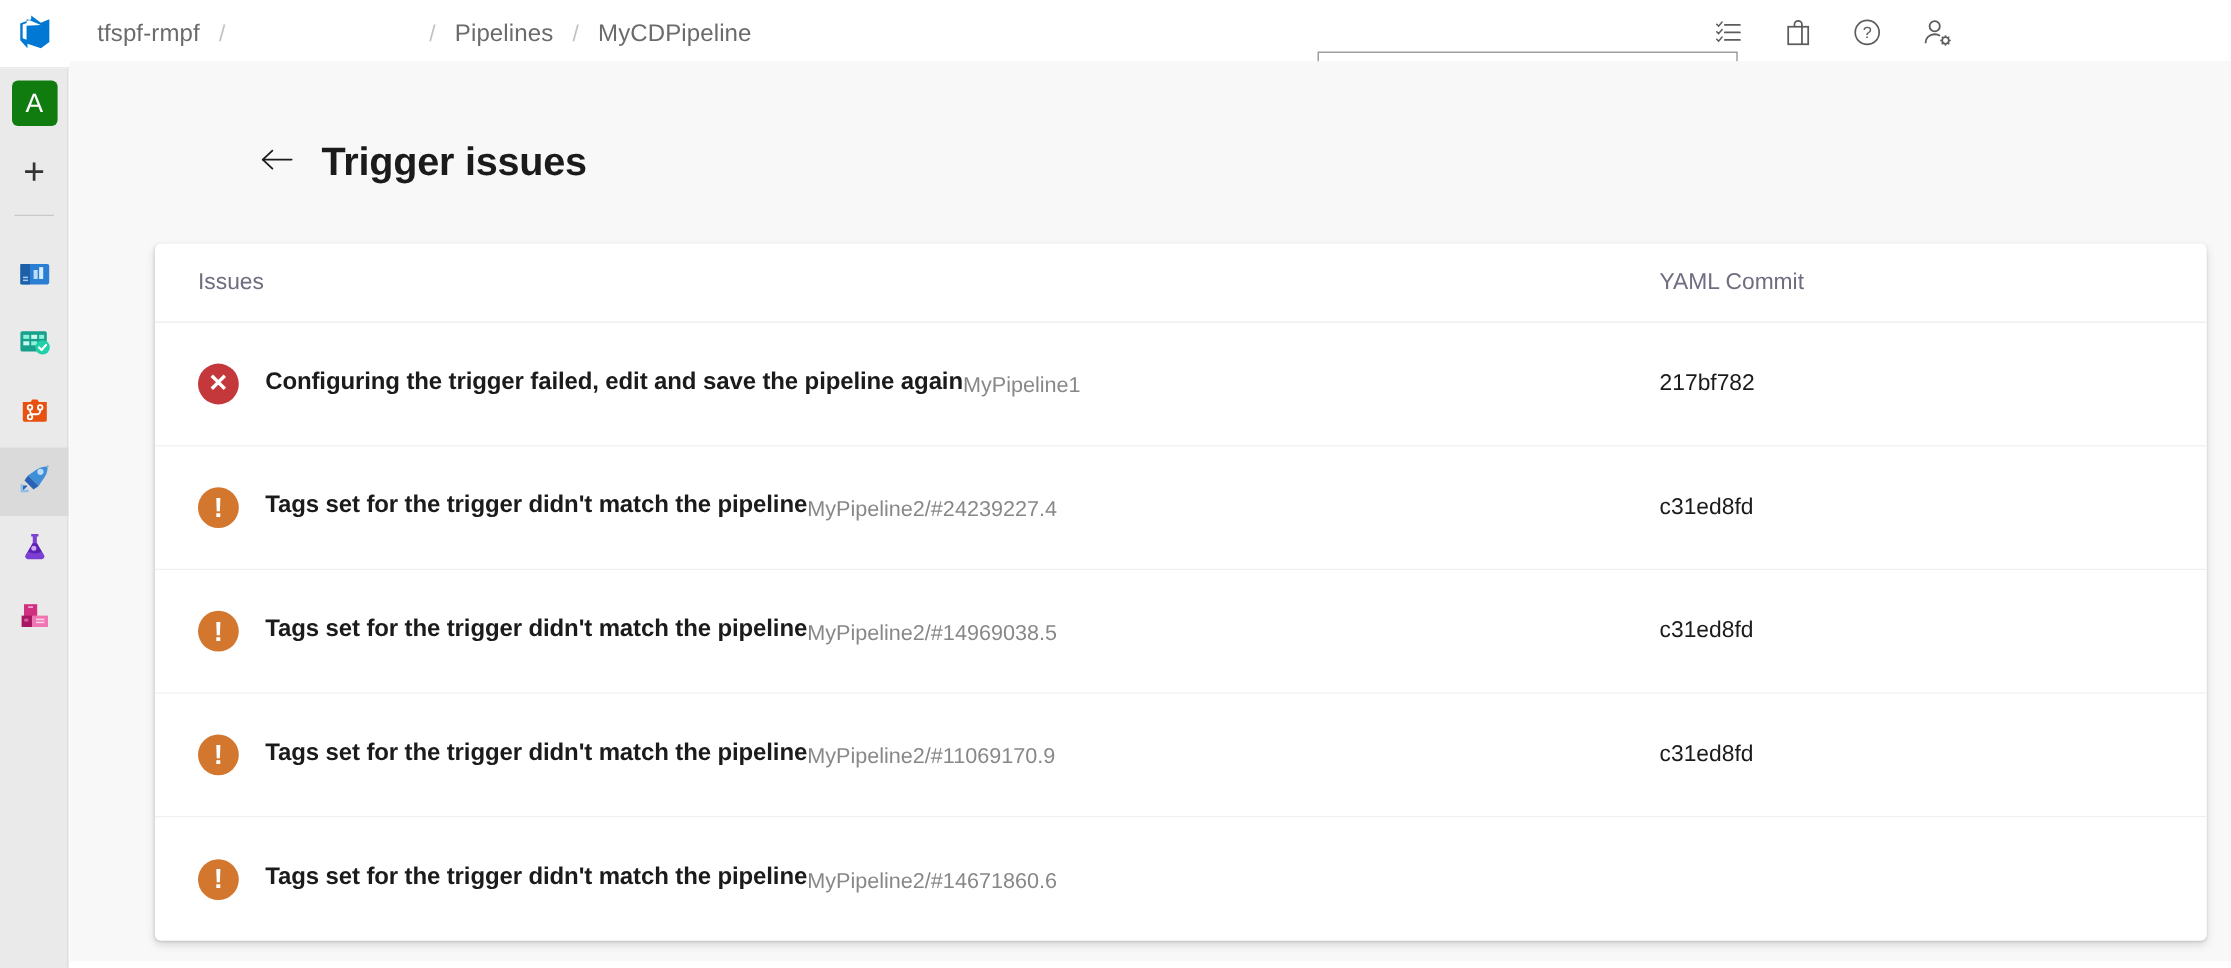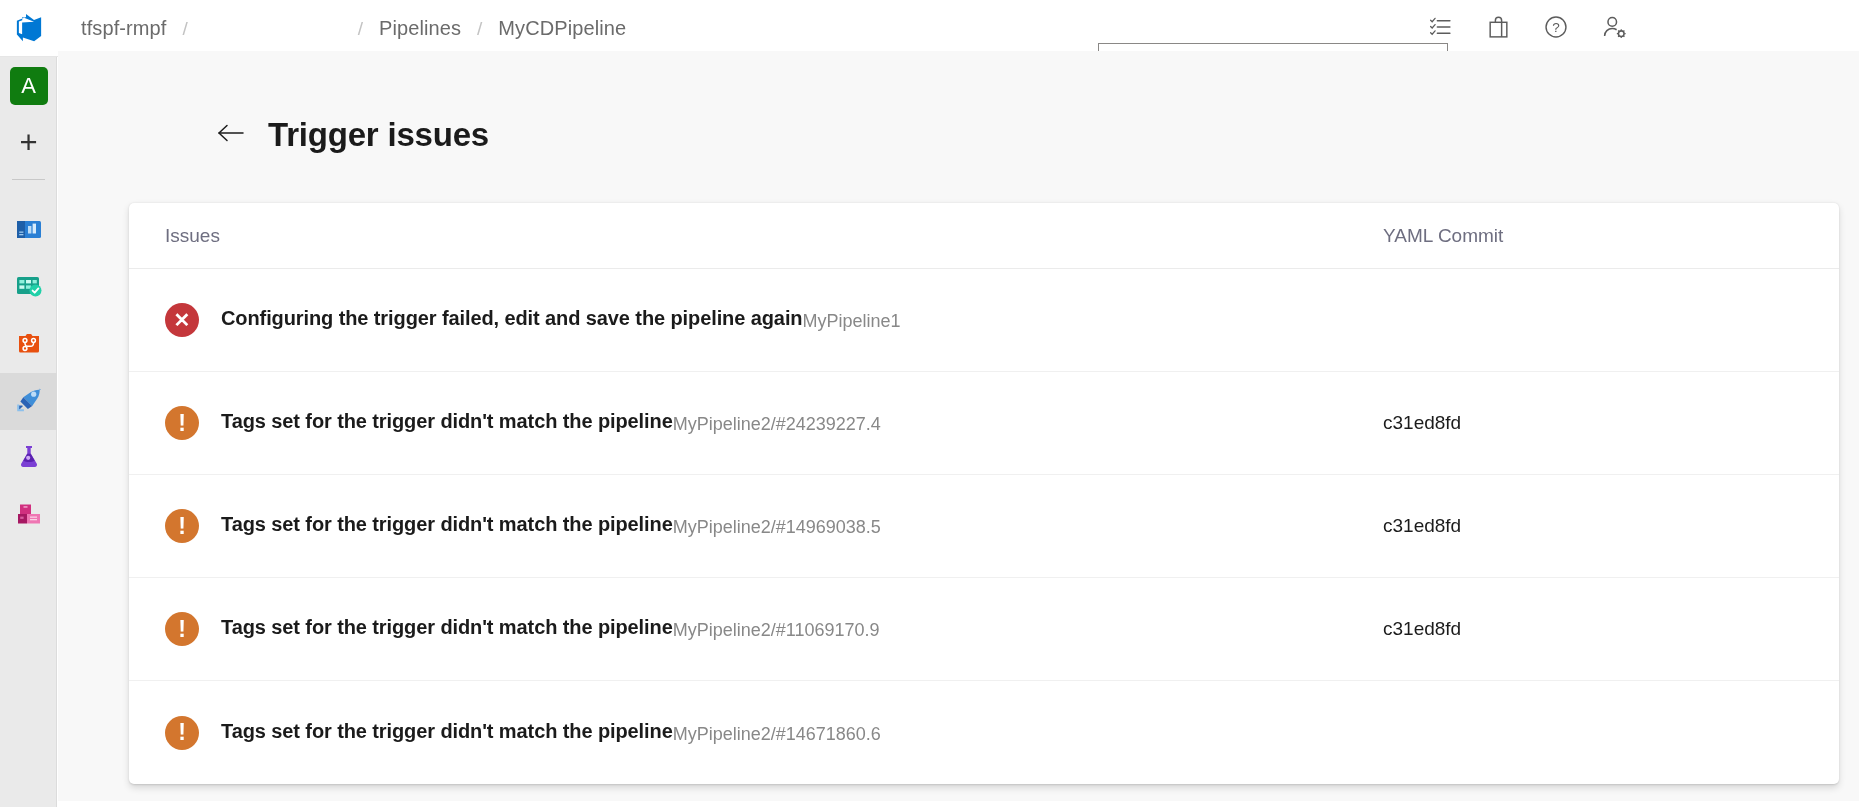--- a/index.html
+++ b/index.html
@@ -439,20 +439,21 @@
       <div class="row">
         <div class="row-issue">
           <div class="status-icon error">
             <span class="status-glyph">✕</span>
           </div>
           <div class="row-text">
             <div class="row-title">Configuring the trigger failed, edit and save the pipeline again</div>
             <div class="row-sub">MyPipeline1</div>
           </div>
         </div>
+        <div class="row-commit">217bf782</div>
       </div>
 
       <div class="row">
         <div class="row-issue">
           <div class="status-icon warning">
             <span class="status-glyph bang">!</span>
           </div>
           <div class="row-text">
             <div class="row-title">Tags set for the trigger didn't match the pipeline</div>
             <div class="row-sub">MyPipeline2/#24239227.4</div>

